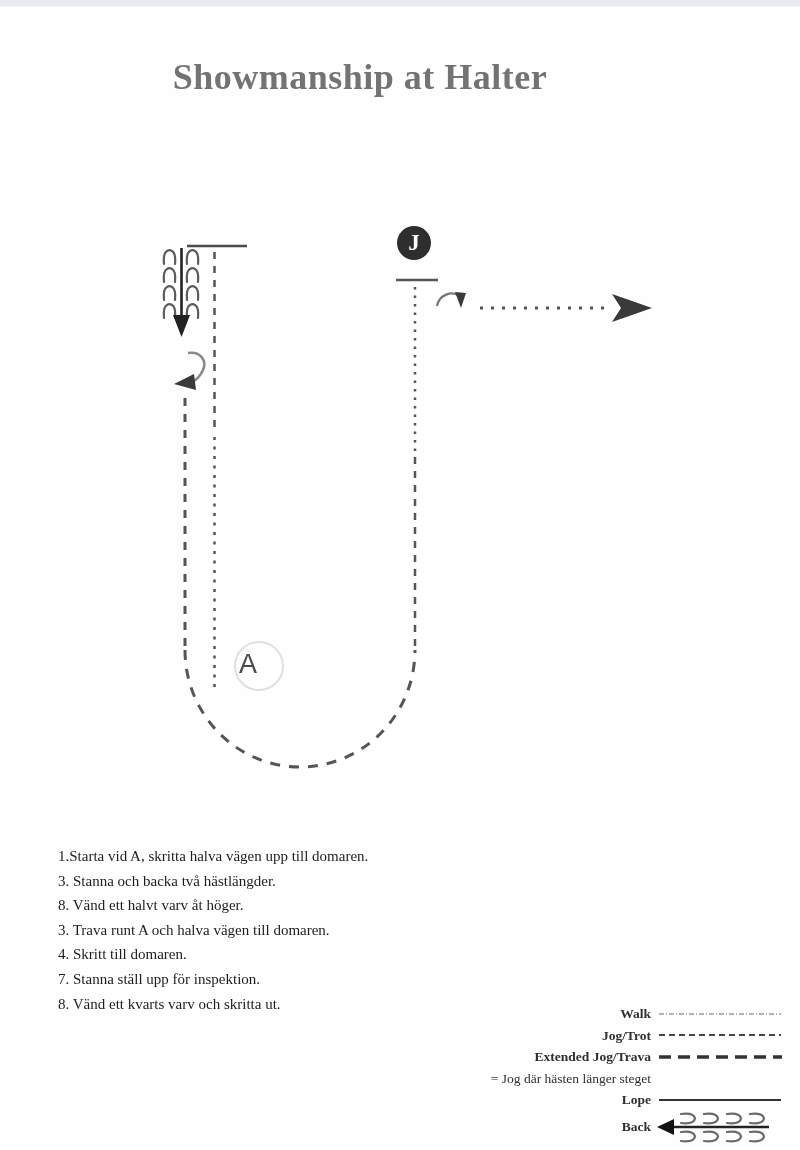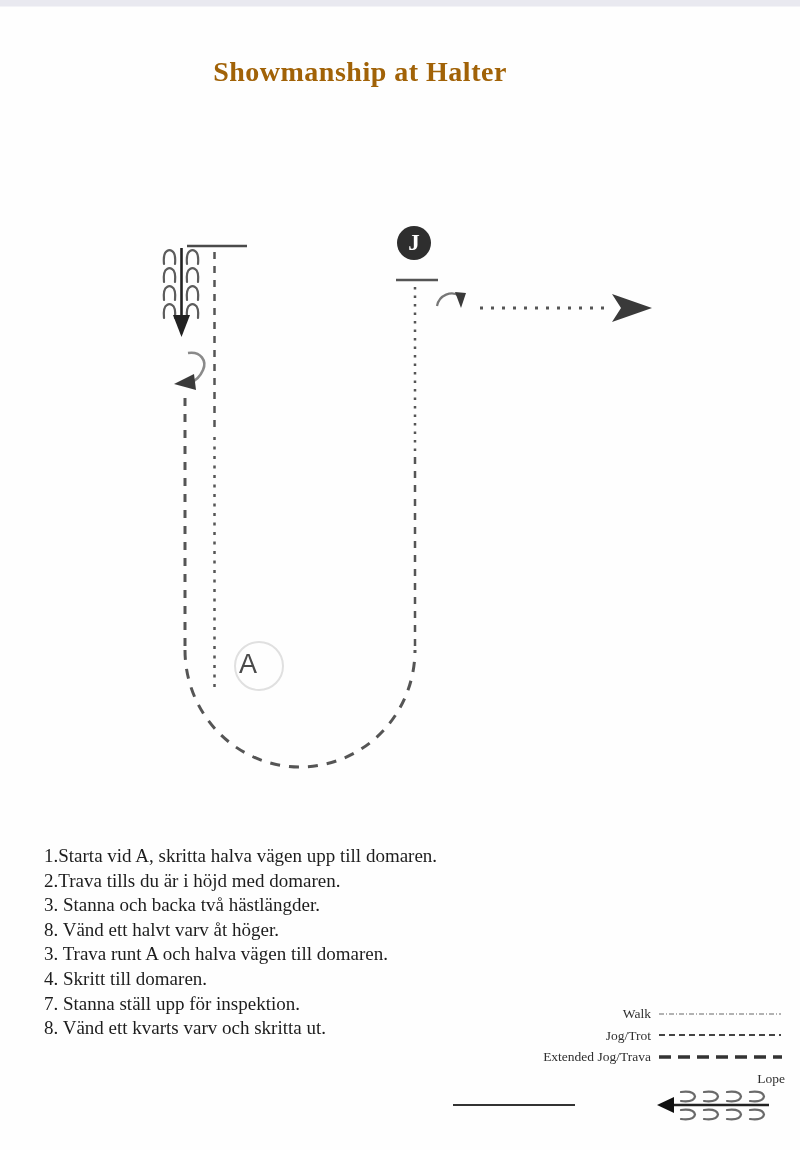--- a/index.html
+++ b/index.html
@@ -10,47 +10,47 @@
     font-family:"Liberation Serif", serif;
     overflow:hidden;
   }
   .top-strip{
     position:absolute;top:0;left:0;width:800px;height:6px;
     background:#e9e9f0;border-bottom:1px solid #f3f3f7;
   }
   .title{
     position:absolute;top:56px;left:0;width:720px;
     margin:0;text-align:center;
-    font-size:28px;font-weight:bold;color:#a16207;
+    font-size:36px;font-weight:bold;color:#737373;
     letter-spacing:0.5px;
   }
   svg.pattern{position:absolute;top:0;left:0;}
   .judge-marker{
     position:absolute;left:397px;top:226px;width:34px;height:34px;
     background:#2e2e2e;border-radius:50%;
     color:#ffffff;font-weight:bold;font-size:23px;
     display:flex;align-items:center;justify-content:center;
     font-family:"Liberation Serif", serif;
   }
   .a-marker{
     position:absolute;left:239px;top:649px;
     font-family:"Liberation Sans", sans-serif;
     font-size:27px;color:#4a4a4a;font-weight:500;
   }
   .instructions{
-    position:absolute;left:44px;top:844px;width:440px;
-    font-size:19px;line-height:24.6px;color:#1d1d1d;
+    position:absolute;left:58px;top:844px;width:440px;
+    font-size:15px;line-height:24.6px;color:#1d1d1d;
   }
   .legend{
     position:absolute;top:1003px;right:15px;width:334px;
     display:grid;grid-template-columns:1fr 128px;
     column-gap:6px;align-items:center;
     font-size:13.5px;color:#2f2f2f;
   }
-  .lg-label{text-align:right;line-height:21.5px;white-space:nowrap;}
+  .lg-label{text-align:right;line-height:21.5px;white-space:nowrap;font-weight:bold;}
   .lg-sample{height:21.5px;display:flex;align-items:center;}
   .lg-sample.tall{height:32px;}
   .lg-note{text-align:right;line-height:19px;white-space:nowrap;}
 </style>
 </head>
 <body>
 
 <div class="page">
 
   <div class="top-strip"></div>
@@ -106,21 +106,20 @@
     <polygon points="612,294 652,308 612,322 621,308" fill="#3a3a3a"></polygon>
 
     <circle cx="259" cy="666" r="24" fill="none" stroke="#e0e0e0" stroke-width="2"></circle>
   </svg>
 
   <div class="judge-marker">J</div>
   <div class="a-marker">A</div>
 
   <div class="instructions">
     <div>1.Starta vid A, skritta halva vägen upp till domaren.</div>
-    <div>2.Trava tills du är i höjd med domaren.</div>
     <div>3. Stanna och backa två hästlängder.</div>
     <div>8. Vänd ett halvt varv åt höger.</div>
     <div>3. Trava runt A och halva vägen till domaren.</div>
     <div>4. Skritt till domaren.</div>
     <div>7. Stanna ställ upp för inspektion.</div>
     <div>8. Vänd ett kvarts varv och skritta ut.</div>
   </div>
 
   <div class="legend">
 
@@ -138,29 +137,31 @@
       </svg>
     </div>
 
     <div class="lg-label">Extended Jog/Trava</div>
     <div class="lg-sample">
       <svg width="126" height="10" viewBox="0 0 126 10">
         <line x1="2" y1="5" x2="125" y2="5" stroke="#333333" stroke-width="3.5" stroke-dasharray="12 7"></line>
       </svg>
     </div>
 
+    <div class="lg-note">= Jog där hästen länger steget</div>
     <div class="lg-sample"></div>
 
     <div class="lg-label">Lope</div>
     <div class="lg-sample">
       <svg width="126" height="10" viewBox="0 0 126 10">
         <line x1="2" y1="5" x2="124" y2="5" stroke="#333333" stroke-width="2"></line>
       </svg>
     </div>
 
+    <div class="lg-label">Back</div>
     <div class="lg-sample tall">
       <svg width="126" height="32" viewBox="0 0 126 32">
         <line x1="14" y1="16" x2="112" y2="16" stroke="#222222" stroke-width="2.6"></line>
         <polygon points="17,8 17,24 0,16" fill="#111111"></polygon>
         <use href="#shoe-h" x="24" y="2"></use>
           <use href="#shoe-h" x="47" y="2"></use>
         <use href="#shoe-h" x="70" y="2"></use>
           <use href="#shoe-h" x="93" y="2"></use>
         <use href="#shoe-h" x="24" y="20"></use>
           <use href="#shoe-h" x="47" y="20"></use>

